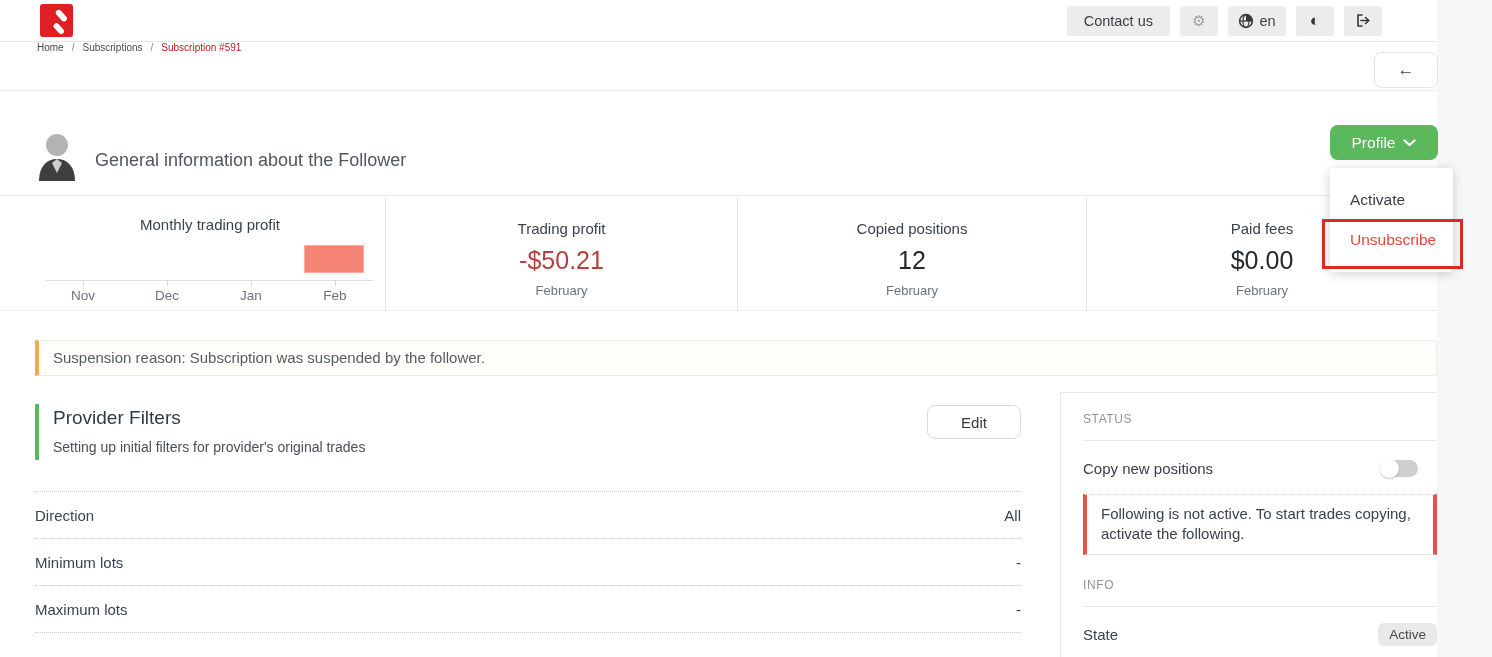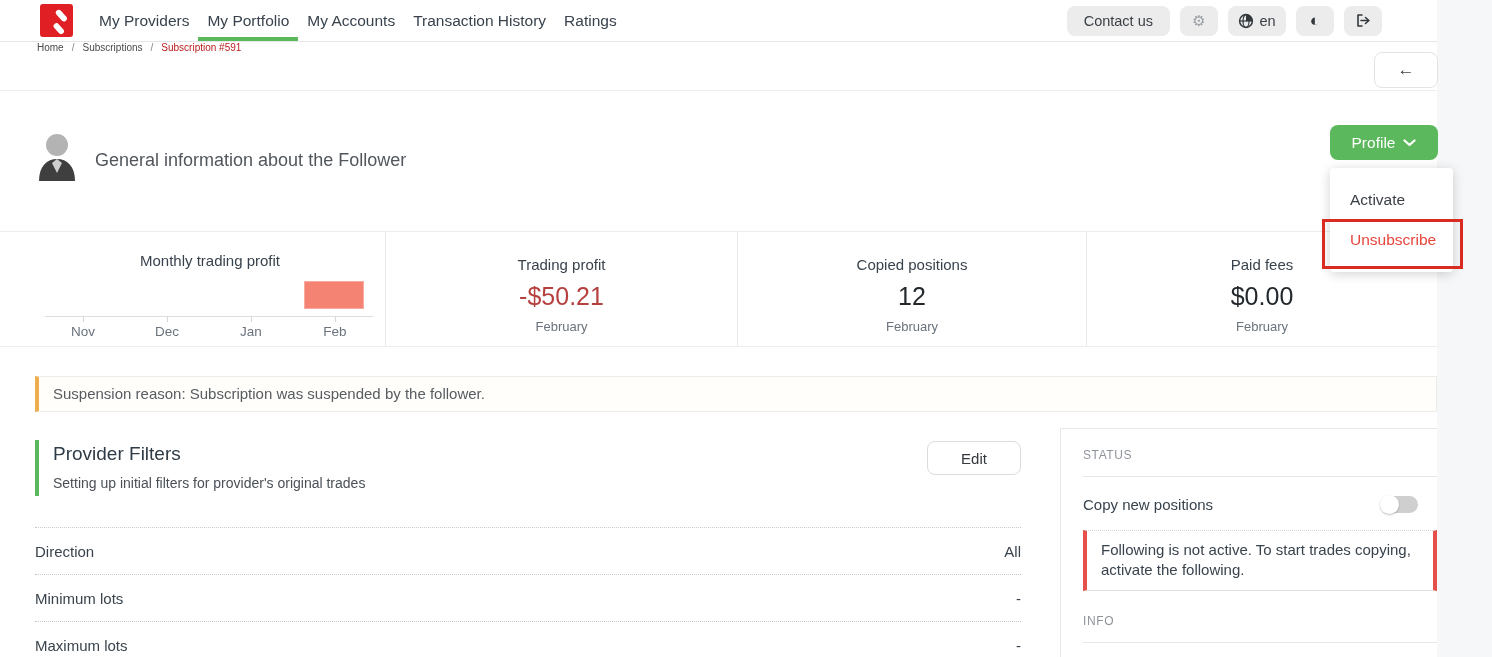--- a/index.html
+++ b/index.html
@@ -7,42 +7,42 @@
   body { background:#f6f7f8; font-family:"Liberation Sans","DejaVu Sans",sans-serif; color:#39434d; position:relative; }
   .page { width:1437px; min-height:657px; background:#ffffff; position:relative; }
 
   
   .navbar { height:42px; display:flex; align-items:stretch; padding-left:40px; border-bottom:1px solid #e6e6e6; background:#fff; }
   .logo { align-self:center; width:33px; height:33px; margin-right:17px; flex:0 0 auto; cursor:pointer; }
   .nav-items { display:flex; align-items:stretch; }
   .nav-item { font-size:15.5px; color:#39434d; display:flex; align-items:center; padding:0 9px; cursor:pointer; border-bottom:4px solid transparent; padding-top:4px; }
   .nav-item.active { border-bottom-color:#5cb85c; }
   .nav-right { margin-left:auto; display:flex; align-items:center; gap:10px; padding-right:55px; }
-  .pill-btn { background:#ececec; border:none; border-radius:8px; height:30px; display:flex; align-items:center; justify-content:center; font-size:14.5px; color:#3a3f45; cursor:pointer; font-family:inherit; }
+  .pill-btn { background:#ececec; border:none; border-radius:3px; height:30px; display:flex; align-items:center; justify-content:center; font-size:14.5px; color:#3a3f45; cursor:pointer; font-family:inherit; }
   .contact-btn { padding:0 17px; }
   .icon-btn { width:38px; }
   .lang-btn { width:58px; gap:5px; }
   .gear-glyph { font-size:15px; color:#9aa0a6; line-height:1; }
   .contrast-glyph { font-size:17px; color:#33383d; line-height:1; }
 
   
   .crumb-row { height:49px; display:flex; align-items:flex-start; padding-left:37px; border-bottom:1px solid #ededed; font-size:10px; color:#4a4a4a; }
   .crumb { cursor:pointer; }
   .crumb-sep { margin:0 8px; color:#8a8a8a; }
   .crumb-current { color:#b91c1c; }
   .back-btn { position:absolute; left:1374px; top:52px; width:64px; height:36px; background:#fff; border:1px solid #e3e3e3; border-radius:8px; font-size:17px; color:#444; cursor:pointer; font-family:inherit; }
 
   
   .profile { display:flex; align-items:center; padding:28px 0 0 37px; height:104px; }
   .avatar { width:40px; height:48px; margin-right:18px; flex:0 0 auto; }
   .profile-title { font-size:23px; color:#39434d; font-weight:400; }
   .profile-sub { font-size:18px; color:#51575d; margin-top:7px; }
 
   
-  .stats { display:flex; border-top:1px solid #ececec; border-bottom:1px solid #ececec; height:116px; position:relative;margin-top:36px; }
+  .stats { display:flex; border-top:1px solid #ececec; border-bottom:1px solid #ececec; height:116px; position:relative; }
   .stat-col { position:relative; }
   .stat-col + .stat-col { border-left:1px solid #e8e8e8; }
   .col-chart { width:385px; }
   .col-a { width:352px; } .col-b { width:349px; } .col-c { width:351px; }
   .chart-title { position:absolute; left:35px; width:350px; top:20px; text-align:center; font-size:15px; color:#39434d; }
   .chart-axis { position:absolute; left:45px; right:12px; top:84px; height:1px; background:#dedede; }
   .chart-tick { position:absolute; top:84px; width:1px; height:6px; background:#d7d7d7; }
   .chart-month { position:absolute; top:92px; transform:translateX(-50%); font-size:13.5px; color:#6a737d; }
   .chart-bar { position:absolute; left:304px; top:49px; width:60px; height:28px; background:#f58374; border:1px solid #f8ab9e; }
   .stat-card { display:flex; flex-direction:column; align-items:center; padding-top:24px; }
@@ -89,27 +89,20 @@
 <body>
 
 <div class="page">
 
   <header class="navbar">
     <svg class="logo" viewBox="0 0 34 34">
       <rect x="0" y="0" width="34" height="34" rx="3" fill="#e01f25"></rect>
       <rect x="19" y="5" width="6" height="14" rx="3" fill="#ffffff" transform="rotate(-42 22 12)"></rect>
       <rect x="16" y="19" width="6" height="13" rx="3" fill="#ffffff" transform="rotate(-42 19 25)"></rect>
     </svg>
-    <nav class="nav-items">
-      <div class="nav-item">My Providers</div>
-      <div class="nav-item active">My Portfolio</div>
-      <div class="nav-item">My Accounts</div>
-      <div class="nav-item">Transaction History</div>
-      <div class="nav-item">Ratings</div>
-    </nav>
     <div class="nav-right">
       <button class="pill-btn contact-btn">Contact us</button>
       <button class="pill-btn icon-btn">
           <span class="gear-glyph">⚙</span>
         </button>
       <button class="pill-btn lang-btn">
         <svg width="16" height="16" viewBox="0 0 16 16">
           <circle cx="8" cy="8" r="6.4" fill="none" stroke="#33383d" stroke-width="1.5"></circle>
           <ellipse cx="8" cy="8" rx="3" ry="6.4" fill="none" stroke="#33383d" stroke-width="1.2"></ellipse>
           <line x1="1.6" y1="8" x2="14.4" y2="8" stroke="#33383d" stroke-width="1.2"></line>

